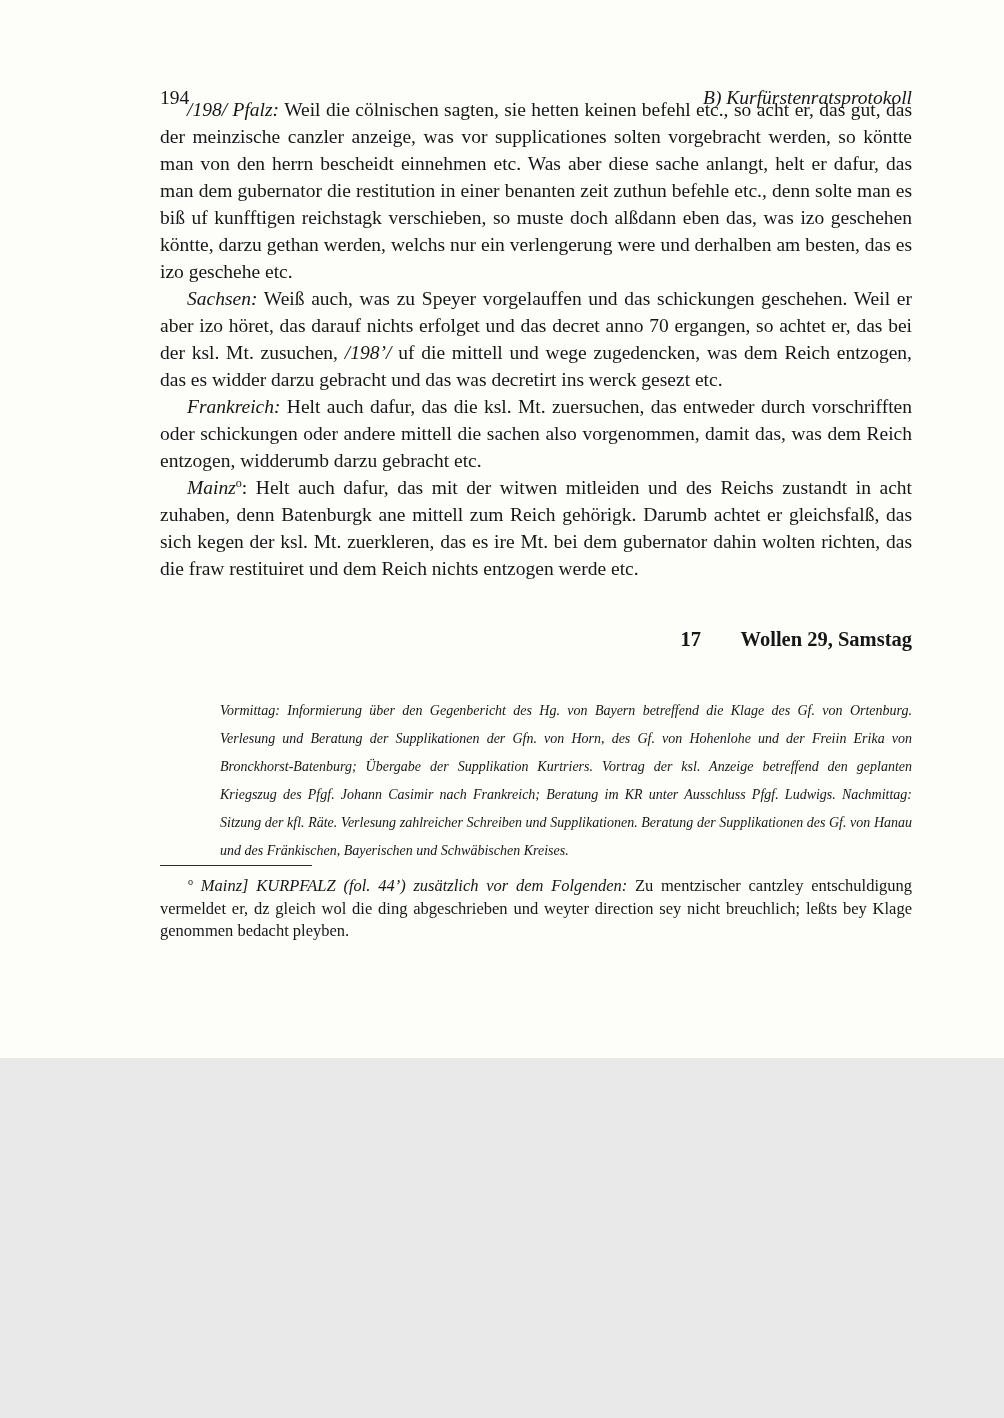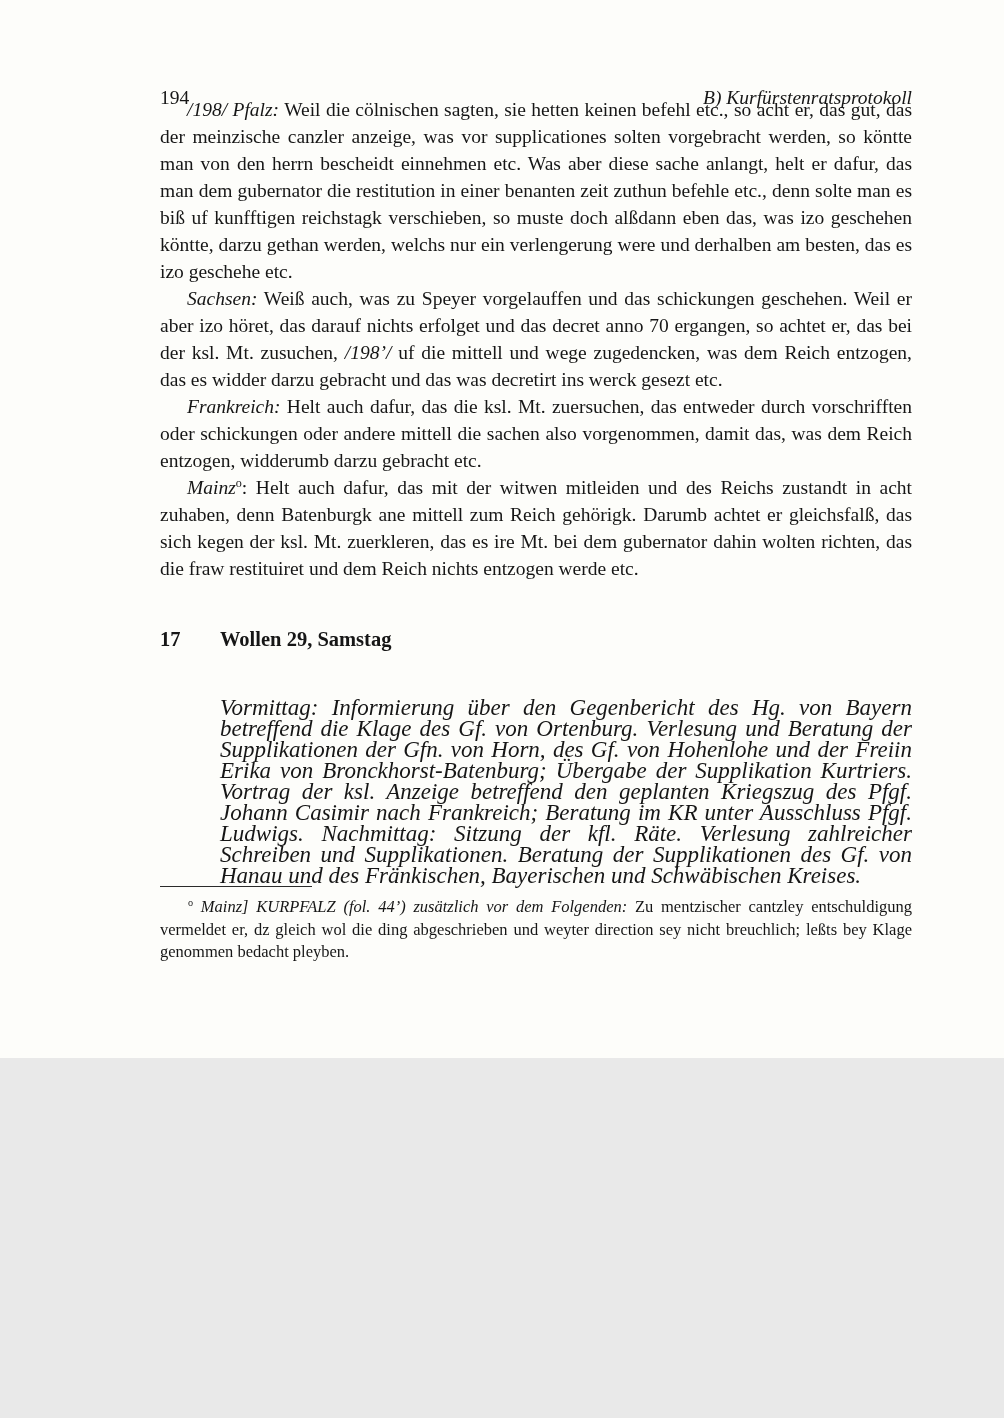--- a/index.html
+++ b/index.html
@@ -61,29 +61,30 @@
     line-height: 0;
     vertical-align: super;
   }
   .entry-heading {
     display: flex;
     font-weight: bold;
     font-size: 20.5px;
     line-height: 27px;
     margin-top: 44px;
     margin-bottom: 44px;
+    justify-content: flex-end;
   }
   .entry-number {
     width: 60px;
     flex: 0 0 60px;
   }
   .summary {
     margin-left: 60px;
-    font-size: 23px;
-    line-height: 21px;
+    font-size: 14px;
+    line-height: 28px;
     text-align: justify;
     font-style: italic;
     font-family: Liberation Serif, serif;
   }
   .footnotes {
     margin-top: auto;
   }
   .footnote-rule {
     width: 152px;
     border-top: 1.5px solid #2a2a2a;

